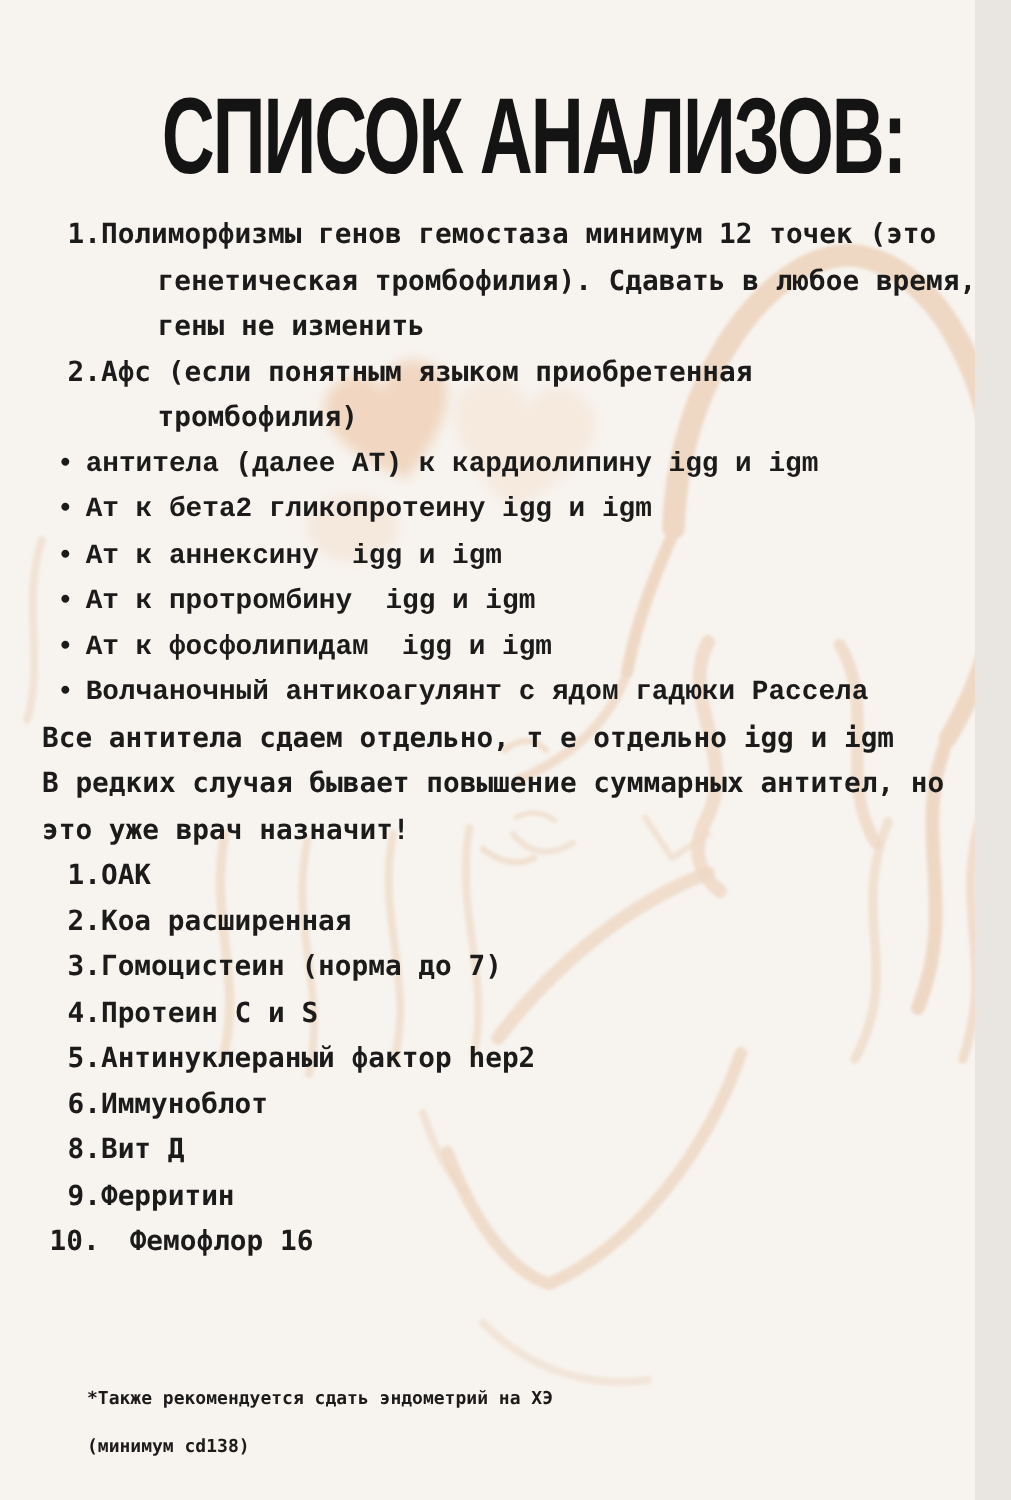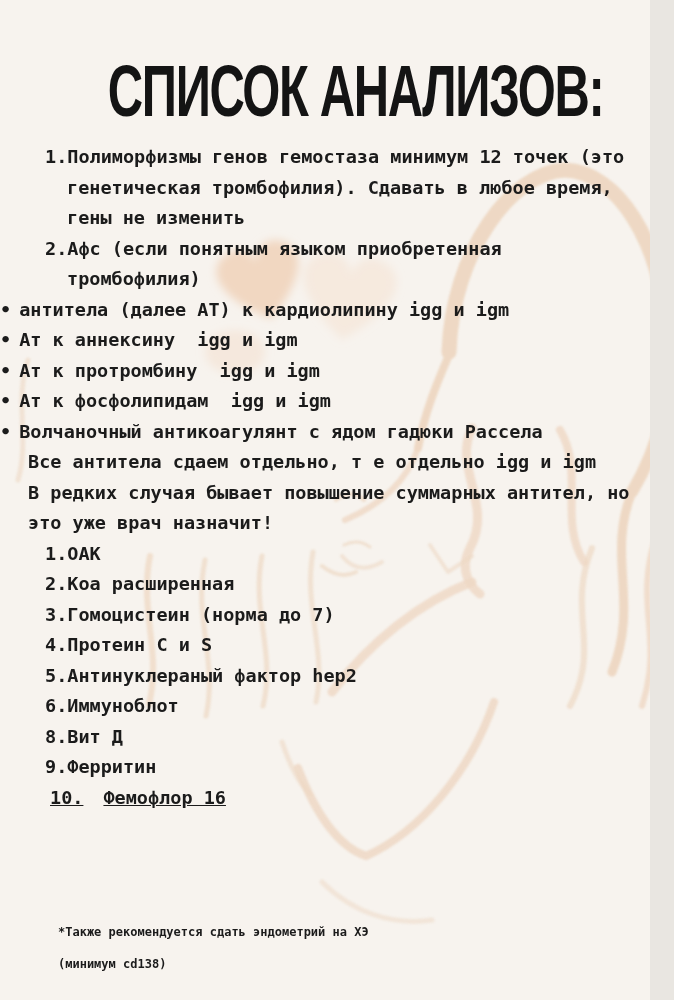--- a/index.html
+++ b/index.html
@@ -23,25 +23,25 @@
     transform-origin:50% 0;
     white-space:nowrap;
     color:#141414;
   }
   .content{
     position:absolute;top:142px;left:0;width:674px;
     font-size:18.5px;font-weight:600;
   }
   .row{height:30.5px;line-height:30.5px;white-space:pre;}
   .r-num{padding-left:45px;}
-  .r-cont{padding-left:67px;}
-  .r-bullet{}
+  .r-cont{padding-left:105px;}
+  .r-bullet{padding-left:38px;font-family:Liberation Mono, monospace;}
   .r-bullet .txt{margin-left:8px;}
   .r-plain{padding-left:28px;}
-  .r-num10{padding-left:50px;text-decoration:underline;}
+  .r-num10{padding-left:33px;}
   .r-num10 .txt{margin-left:20px;}
   .footnote{
     position:absolute;top:916px;left:0;width:674px;
     font-size:12px;font-weight:600;
   }
   .footnote .row{padding-left:58px;height:32px;line-height:32px;}
 </style>
 </head>
 <body>
 
@@ -101,20 +101,21 @@
   <div class="content">
 
     <div class="row r-num"><span class="mk">1.</span><span class="txt">Полиморфизмы генов гемостаза минимум 12 точек (это</span></div>
     <div class="row r-cont">генетическая тромбофилия). Сдавать в любое время,</div>
     <div class="row r-cont">гены не изменить</div>
 
     <div class="row r-num"><span class="mk">2.</span><span class="txt">Афс (если понятным языком приобретенная</span></div>
     <div class="row r-cont">тромбофилия)</div>
 
     <div class="row r-bullet"><span class="mk">•</span><span class="txt">антитела (далее АТ) к кардиолипину igg и igm</span></div>
+    <div class="row r-bullet"><span class="mk">•</span><span class="txt">Ат к бета2 гликопротеину igg и igm</span></div>
     <div class="row r-bullet"><span class="mk">•</span><span class="txt">Ат к аннексину  igg и igm</span></div>
     <div class="row r-bullet"><span class="mk">•</span><span class="txt">Ат к протромбину  igg и igm</span></div>
     <div class="row r-bullet"><span class="mk">•</span><span class="txt">Ат к фосфолипидам  igg и igm</span></div>
     <div class="row r-bullet"><span class="mk">•</span><span class="txt">Волчаночный антикоагулянт с ядом гадюки Рассела</span></div>
 
     <div class="row r-plain">Все антитела сдаем отдельно, т е отдельно igg и igm</div>
     <div class="row r-plain">В редких случая бывает повышение суммарных антител, но</div>
     <div class="row r-plain">это уже врач назначит!</div>
 
     <div class="row r-num"><span class="mk">1.</span><span class="txt">ОАК</span></div>

